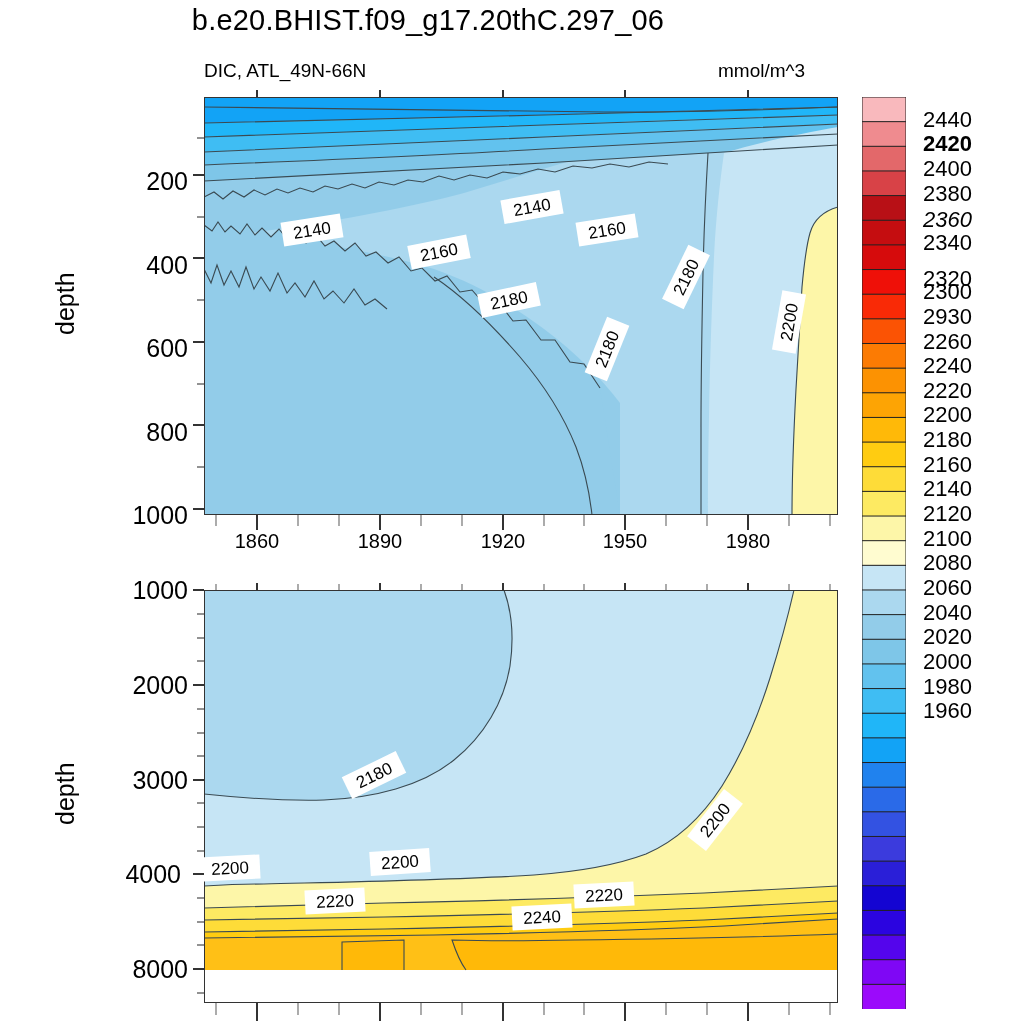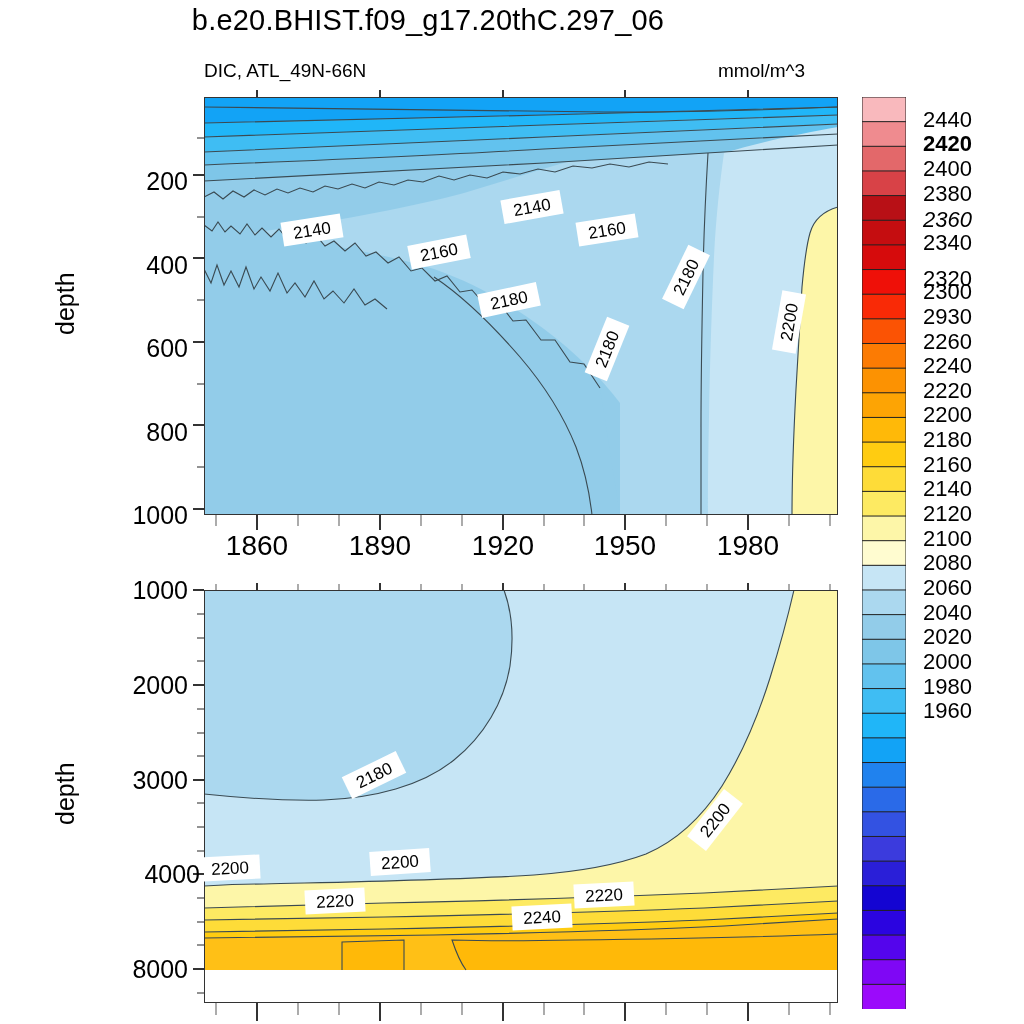--- a/index.html
+++ b/index.html
@@ -4,21 +4,21 @@
 <style>
   html,body{margin:0;padding:0;background:#fff;}
   body{width:1024px;height:1024px;position:relative;
        font-family:"Liberation Sans",sans-serif;color:#000;overflow:hidden;}
   .abs{position:absolute;}
   #title{left:0;top:4px;width:856px;text-align:center;font-size:29px;letter-spacing:.2px;}
   #sub-left{left:204px;top:60px;font-size:19px;}
   #sub-right{left:718px;top:60px;font-size:19px;}
   .ylabel-rot{transform:rotate(-90deg);transform-origin:50% 50%;font-size:25px;white-space:nowrap;}
   .ytick{font-size:25px;text-align:right;}
-  .xtick{font-size:28px;text-align:center;}
+  .xtick{font-size:20px;text-align:center;}
   .cbtick{font-size:22px;}
   svg{display:block;}
   .clabel text{font-size:17px;font-family:"Liberation Sans",sans-serif;}
   .clabel rect{fill:#fff;}
 </style>
 </head>
 <body>
 
 <div class="abs" id="title">b.e20.BHIST.f09_g17.20thC.297_06</div>
 <div class="abs" id="sub-left">DIC, ATL_49N-66N</div>
@@ -348,21 +348,21 @@
       <line x1="486" y1="420" x2="486" y2="432"></line>
     <line x1="527" y1="420" x2="527" y2="432"></line>
       <line x1="609" y1="420" x2="609" y2="432"></line>
     <line x1="650" y1="420" x2="650" y2="432"></line>
   </g>
 </svg>
 
 <div class="abs ytick" style="left:90px;top:576px;width:98px;">1000</div>
 <div class="abs ytick" style="left:90px;top:671px;width:98px;">2000</div>
 <div class="abs ytick" style="left:90px;top:766px;width:98px;">3000</div>
-<div class="abs ytick" style="left:102px;top:860px;width:98px;">4000</div>
+<div class="abs ytick" style="left:83px;top:860px;width:98px;">4000</div>
 <div class="abs ytick" style="left:90px;top:955px;width:98px;">8000</div>
 
 <div class="abs" style="left:35px;top:765px;width:60px;height:60px;">
   <div class="ylabel-rot" style="width:60px;text-align:center;line-height:60px;">depth</div>
 </div>
 
 <div class="abs" style="left:862px;top:97px;width:44px;height:912px;">
   <svg id="cbsvg" width="44" height="912">
       <rect x="0" y="0.00" width="44" height="25.25" fill="#f9b9bd" stroke="#222" stroke-width="1"></rect>
       <rect x="0" y="24.65" width="44" height="25.25" fill="#ef8b8f" stroke="#222" stroke-width="1"></rect>

